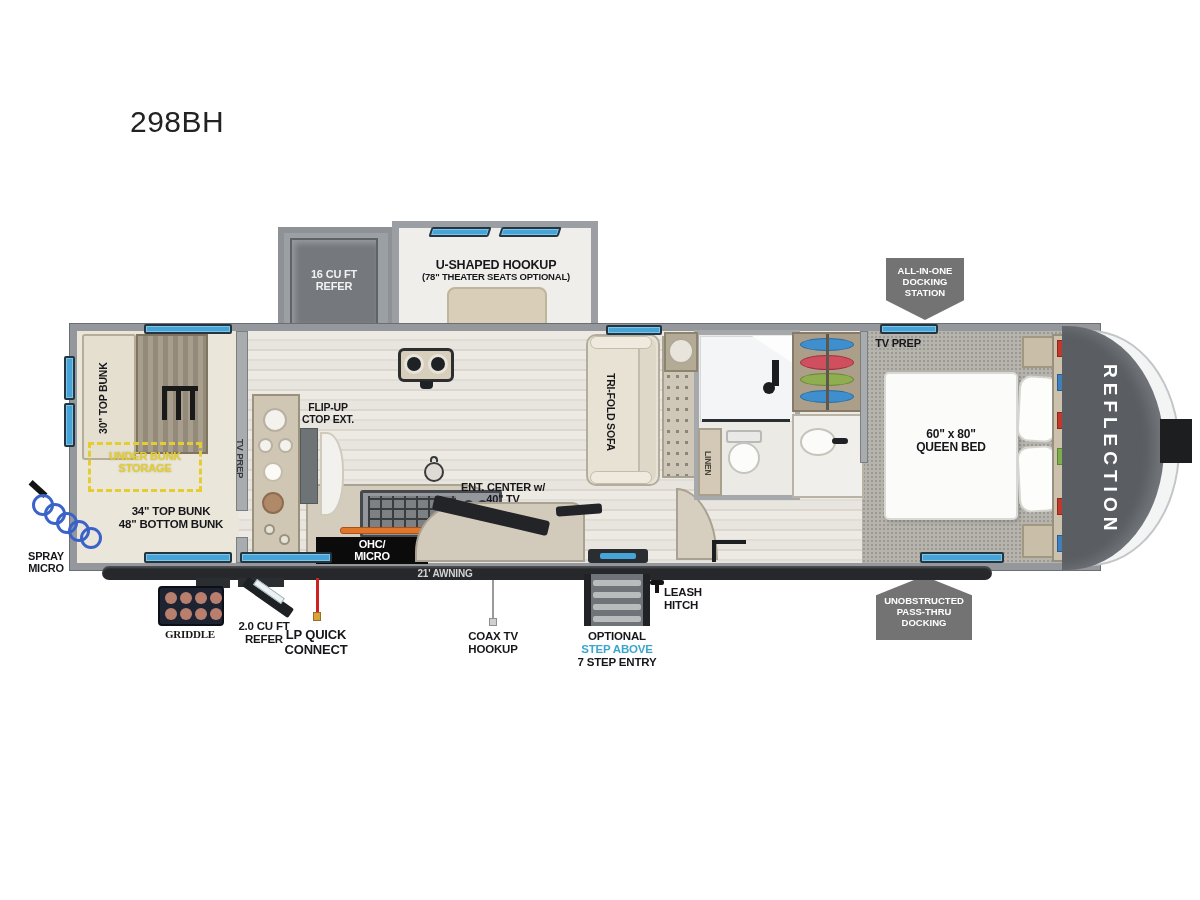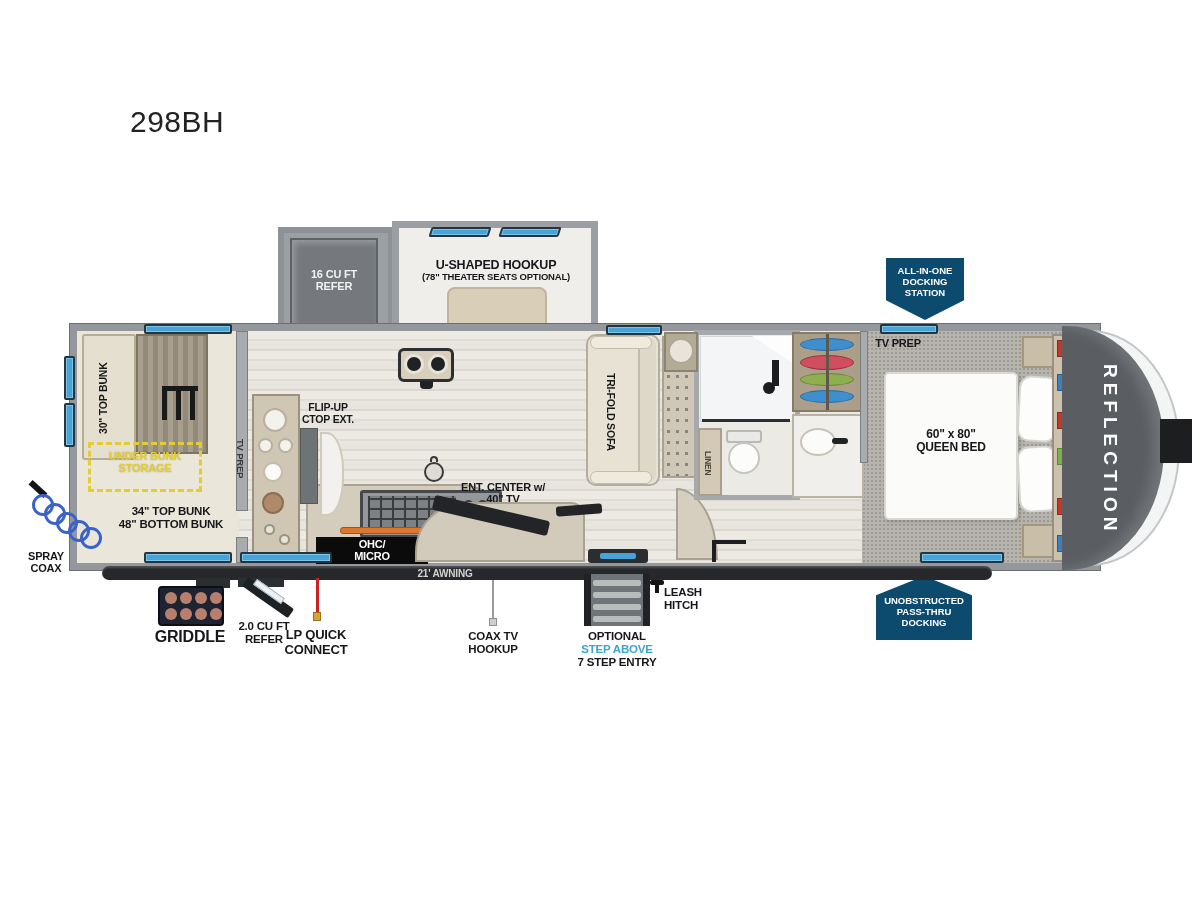--- a/index.html
+++ b/index.html
@@ -15,21 +15,21 @@
     color:#17171b; line-height:1.12; letter-spacing:-0.2px;
   }
   .vlbl { writing-mode: vertical-rl; }
   .vlbl.up { transform: rotate(180deg); }
   .win {
     position:absolute; background:#46a4d9; border:2px solid #24353f; border-radius:2px;
     box-shadow: inset 0 0 0 1px #7ec4e6;
   }
   .wall { position:absolute; background:#a9acaf; border:1px solid #7c7f82; }
   .badge {
-    position:absolute; background:#0c4a6e; color:#ffffff; font-weight:bold;
+    position:absolute; background:#737373; color:#ffffff; font-weight:bold;
     text-align:center; white-space:pre-line; line-height:1.15;
   }
   .floor-wood {
     position:absolute;
     background: repeating-linear-gradient(180deg,
       #edeae4 0px, #edeae4 8px, #e0ddd6 8px, #e0ddd6 10px,
       #e8e5df 10px, #e8e5df 18px, #dbd7d0 18px, #dbd7d0 20px);
   }
   .floor-carpet {
     position:absolute; background-color:#b7b4ae;
@@ -207,33 +207,33 @@
   <div class="abs" style="left:102px; top:566px; width:890px; height:14px; background:#26282b; border-radius:8px; box-shadow: inset 0 2px 2px rgba(255,255,255,0.18);"></div>
   <div class="lbl" style="left:400px; top:568px; width:90px; font-size:10px; color:#d2d4d5;">21' AWNING</div>
 
   <span class="abs" style="left:28px; top:486px; width:20px; height:6px; background:#141414; transform:rotate(42deg);"></span>
   <span class="abs" style="left:32px; top:494px; width:22px; height:22px; border-radius:50%; border:3px solid #3a62c8; background:transparent;"></span>
   <span class="abs" style="left:44px; top:503px; width:22px; height:22px; border-radius:50%; border:3px solid #3a62c8; background:transparent;"></span>
   <span class="abs" style="left:56px; top:512px; width:22px; height:22px; border-radius:50%; border:3px solid #3a62c8; background:transparent;"></span>
   <span class="abs" style="left:68px; top:520px; width:22px; height:22px; border-radius:50%; border:3px solid #3a62c8; background:transparent;"></span>
   <span class="abs" style="left:80px; top:527px; width:22px; height:22px; border-radius:50%; border:3px solid #3a62c8; background:transparent;"></span>
   <div class="lbl" style="left:10px; top:550px; width:72px; font-size:11px;">SPRAY
-COAX</div>
+MICRO</div>
 
   <div class="abs" style="left:196px; top:578px; width:34px; height:10px; background:#2b2e31;"></div>
   <div class="abs" style="left:158px; top:586px; width:66px; height:40px; background:#1d2330; border:2px solid #0c0f16; border-radius:4px;"></div>
   <span class="abs" style="left:165px; top:592px; width:12px; height:12px; border-radius:50%; background:#b97f6e;"></span>
   <span class="abs" style="left:180px; top:592px; width:12px; height:12px; border-radius:50%; background:#b97f6e;"></span>
   <span class="abs" style="left:195px; top:592px; width:12px; height:12px; border-radius:50%; background:#b97f6e;"></span>
   <span class="abs" style="left:210px; top:592px; width:12px; height:12px; border-radius:50%; background:#b97f6e;"></span>
   <span class="abs" style="left:165px; top:608px; width:12px; height:12px; border-radius:50%; background:#b97f6e;"></span>
   <span class="abs" style="left:180px; top:608px; width:12px; height:12px; border-radius:50%; background:#b97f6e;"></span>
   <span class="abs" style="left:195px; top:608px; width:12px; height:12px; border-radius:50%; background:#b97f6e;"></span>
   <span class="abs" style="left:210px; top:608px; width:12px; height:12px; border-radius:50%; background:#b97f6e;"></span>
-  <div class="lbl" style="left:150px; top:628px; width:80px; font-size:16px;">GRIDDLE</div>
+  <div class="lbl" style="left:150px; top:628px; width:80px; font-size:11px;font-family:Liberation Serif, serif;">GRIDDLE</div>
 
   <div class="abs" style="left:238px; top:578px; width:46px; height:9px; background:#2b2e31;"></div>
   <div class="abs" style="left:240px; top:592px; width:56px; height:11px; background:#1e2124; transform:rotate(35deg); border-radius:2px;"></div>
   <div class="abs" style="left:252px; top:588px; width:34px; height:7px; background:#eef1f2; border:1px solid #9fb4bd; transform:rotate(35deg);"></div>
   <div class="lbl" style="left:226px; top:620px; width:76px; font-size:11.5px;">2.0 CU FT
 REFER</div>
 
   <div class="abs" style="left:316px; top:578px; width:3px; height:36px; background:#cc2222;"></div>
   <div class="abs" style="left:313px; top:612px; width:8px; height:9px; background:#d9a23a; border:1px solid #9c6f1e;"></div>
   <div class="lbl" style="left:275px; top:628px; width:82px; font-size:13px;">LP QUICK

